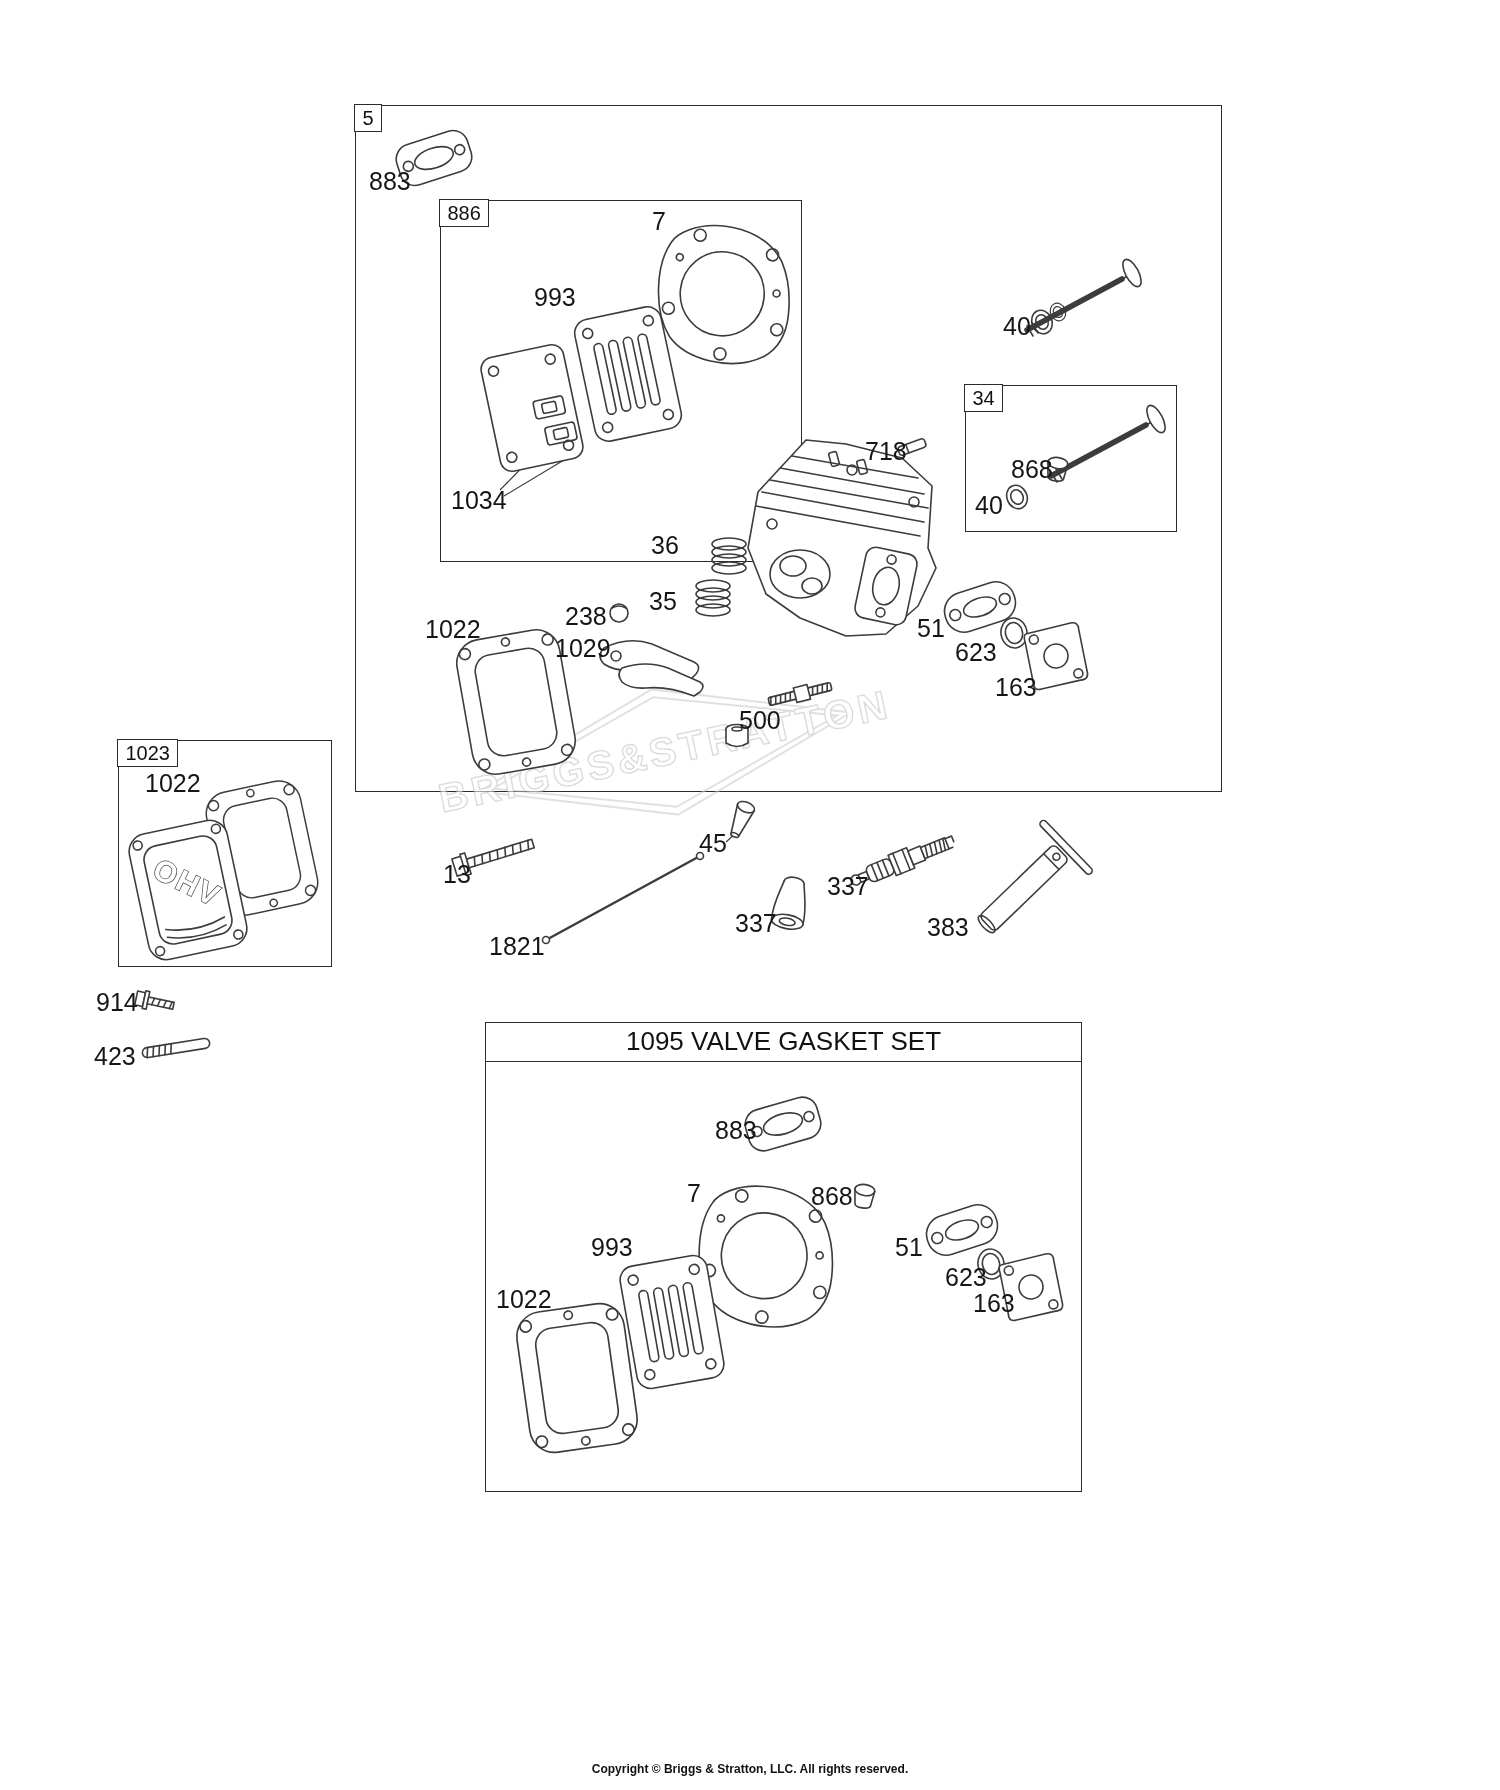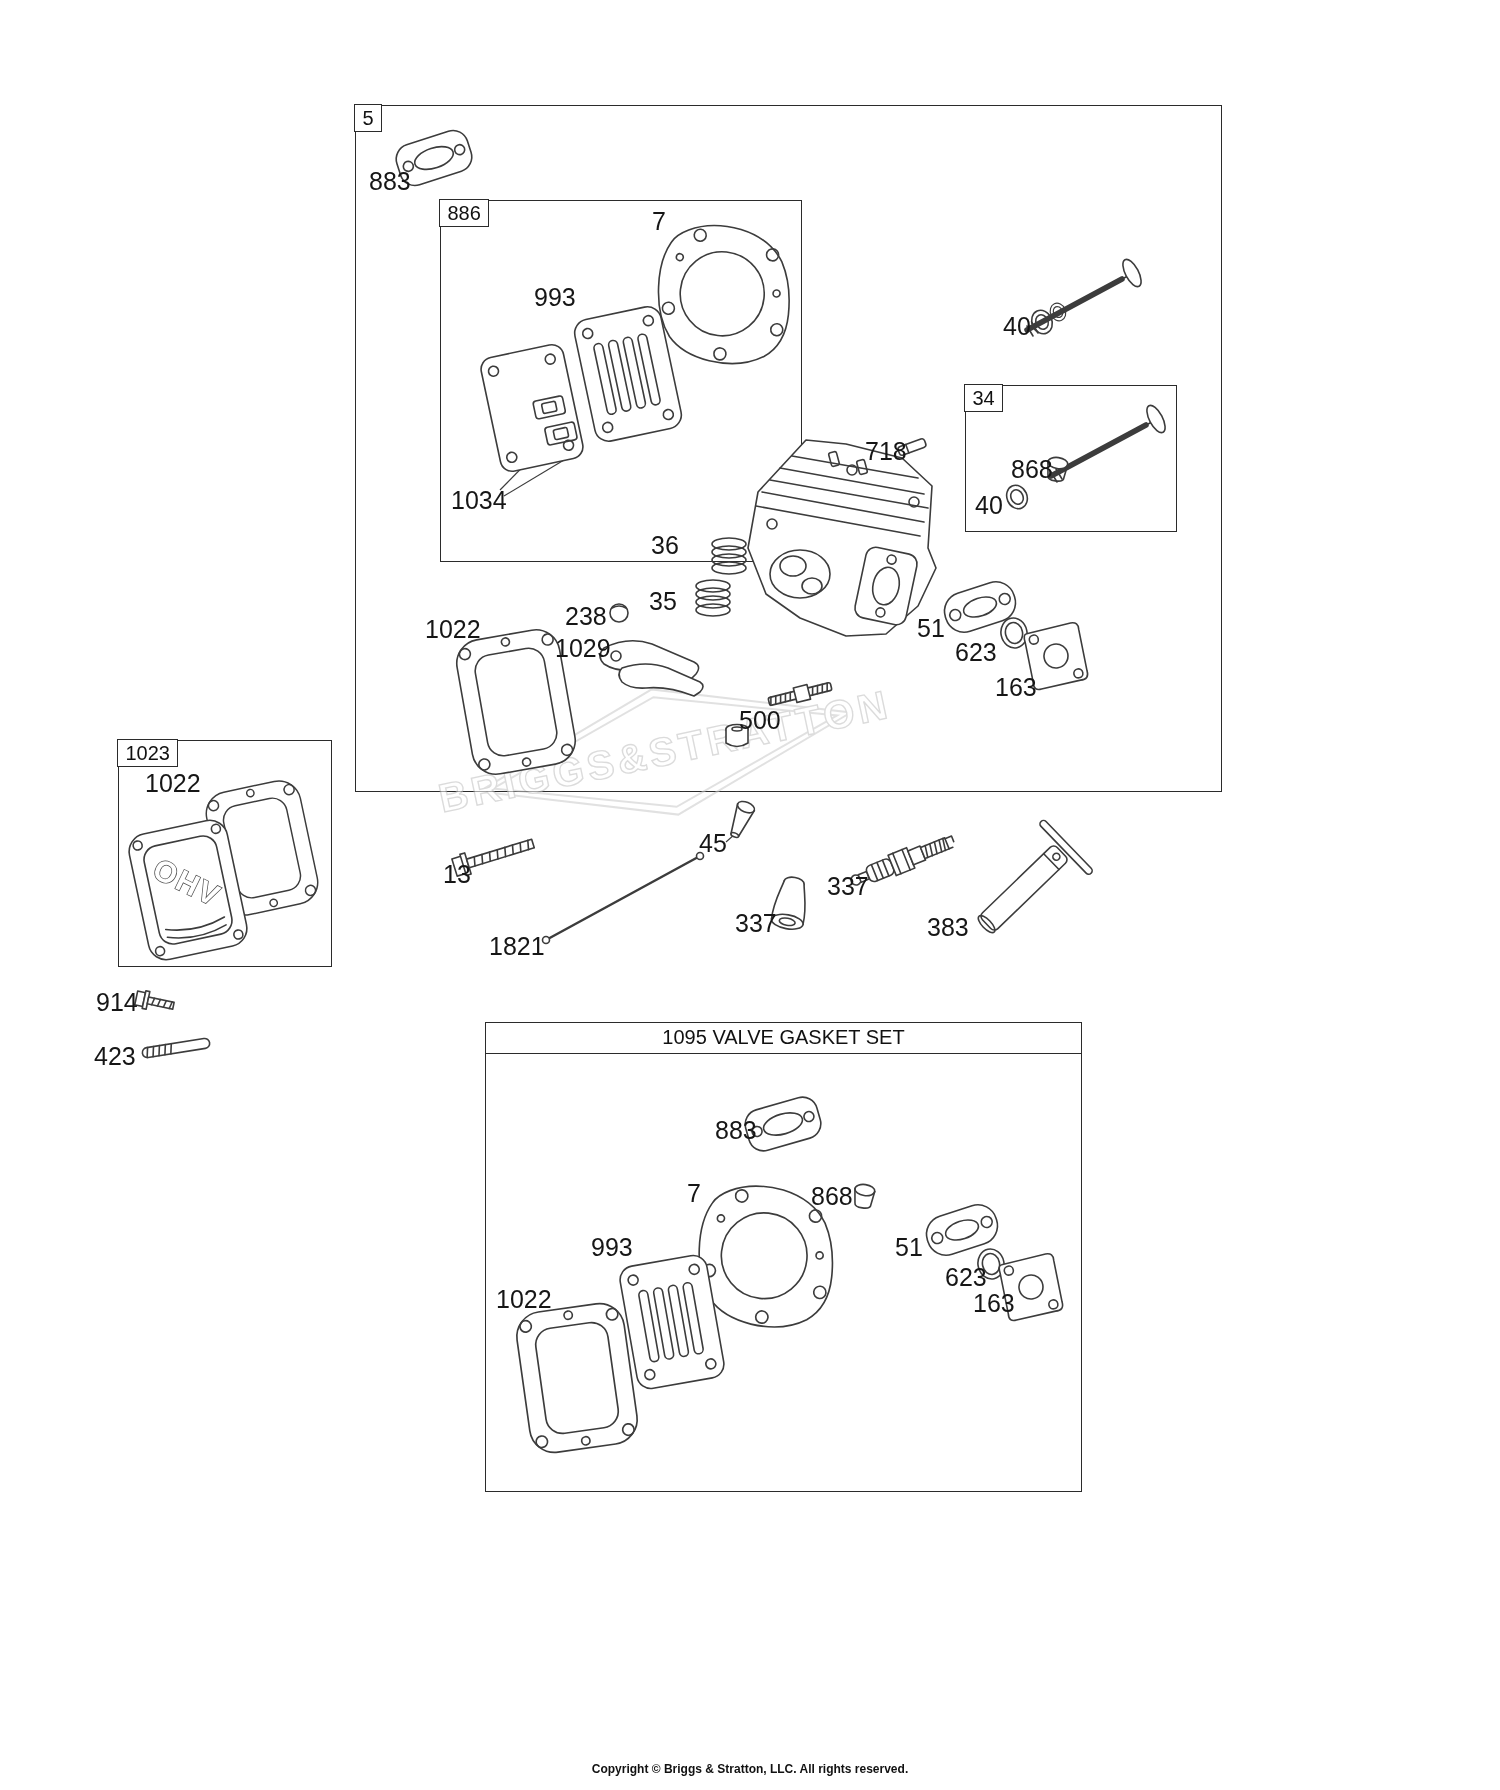--- a/index.html
+++ b/index.html
@@ -2,21 +2,21 @@
 <html><head>
 <meta charset="utf-8">
 <style>
   html,body{margin:0;padding:0;background:#ffffff;}
   #canvas{position:relative;width:1500px;height:1790px;background:#ffffff;overflow:hidden;
           font-family:"Liberation Sans",sans-serif;}
   .gbox{position:absolute;border:1.6px solid #2b2b2b;background:transparent;z-index:0;}
   .chip{position:absolute;left:-1.6px;top:-1.6px;border:1.6px solid #2b2b2b;background:#fff;
         font-size:20px;line-height:24px;padding:1px 7px;color:#111;z-index:2;}
   .gtitle{width:100%;border-bottom:1.6px solid #2b2b2b;text-align:center;
-          font-size:20px;padding:3px 0 4px 0;color:#111;background:#fff;box-sizing:border-box;}
+          font-size:26px;padding:3px 0 4px 0;color:#111;background:#fff;box-sizing:border-box;}
   #diagram{position:absolute;left:0;top:0;z-index:1;}
   .plabel{position:absolute;font-size:25px;color:#161616;z-index:3;white-space:nowrap;}
   .ln{fill:none;stroke:#3c3c3c;stroke-width:1.6;stroke-linejoin:round;stroke-linecap:round;}
   .fw{fill:#ffffff;stroke:#3c3c3c;stroke-width:1.6;stroke-linejoin:round;stroke-linecap:round;}
   .thick{fill:none;stroke:#3c3c3c;stroke-width:5.5;stroke-linecap:round;}
   .lead{fill:none;stroke:#3c3c3c;stroke-width:1.2;}
   .wm{fill:none;stroke:#c9c9c9;stroke-width:2;}
   .wmtext{font-family:"Liberation Sans",sans-serif;font-weight:bold;font-size:40px;
           fill:#ffffff;stroke:#bfbfbf;stroke-width:1.4;letter-spacing:4px;}
   .ohv{font-family:"Liberation Sans",sans-serif;font-weight:bold;font-size:30px;

